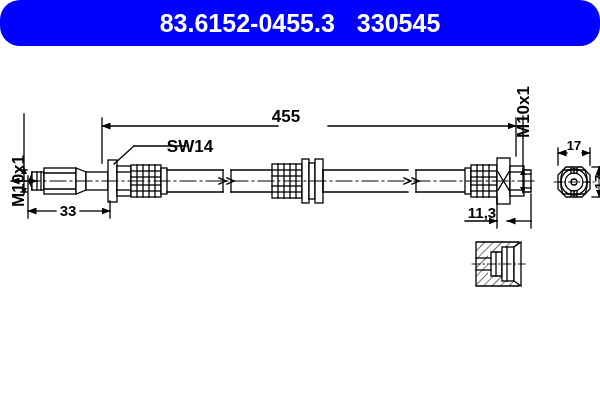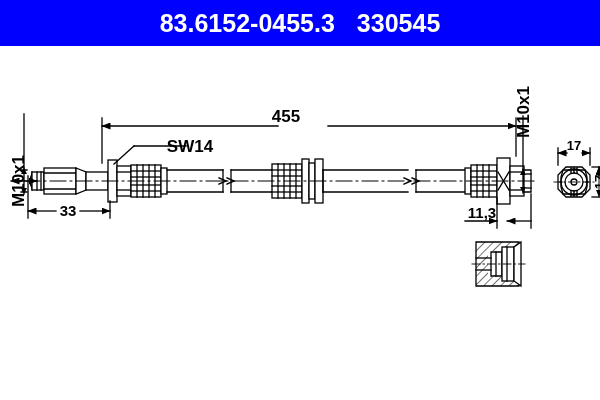--- a/index.html
+++ b/index.html
@@ -23,20 +23,21 @@
   .header-bar {
     position: absolute;
     left: 0;
     top: 0;
     width: 600px;
     height: 46px;
     background: #0000ff;
     display: flex;
     align-items: center;
     justify-content: center;
+    border-radius: 20px;
   }
   .header-text {
     color: #ffffff;
     font-family: "Liberation Sans", sans-serif;
     font-weight: bold;
     font-size: 25px;
     letter-spacing: 0px;
     white-space: pre;
     line-height: 1;
   }

